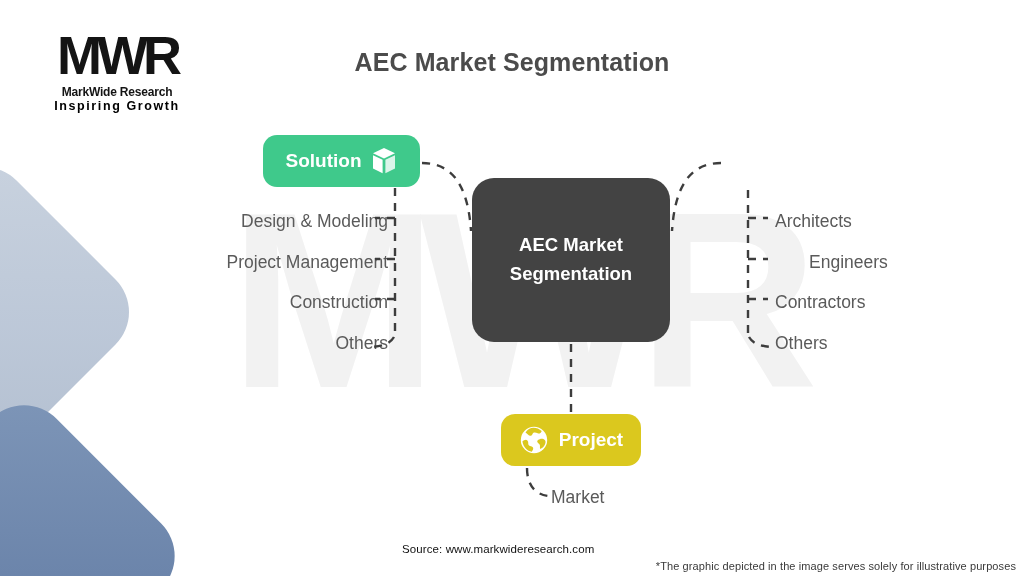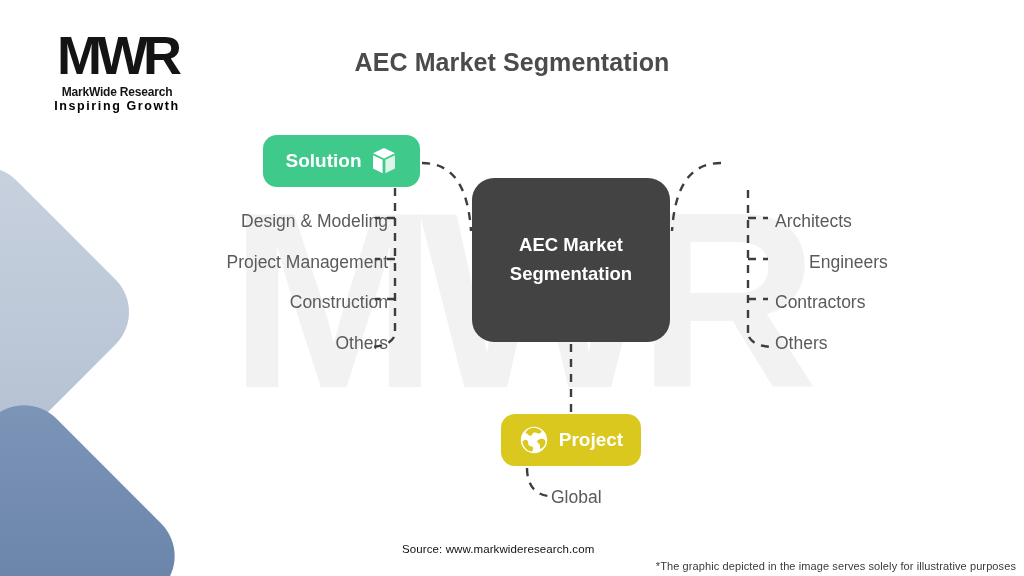--- a/index.html
+++ b/index.html
@@ -203,18 +203,18 @@
   <div class="leaf leaf-left" id="leaf-l0">Design &amp; Modeling</div>
   <div class="leaf leaf-left" id="leaf-l1">Project Management</div>
   <div class="leaf leaf-left" id="leaf-l2">Construction</div>
   <div class="leaf leaf-left" id="leaf-l3">Others</div>
 
   <div class="leaf leaf-right" id="leaf-r0">Architects</div>
   <div class="leaf leaf-right" id="leaf-r1">Engineers</div>
   <div class="leaf leaf-right" id="leaf-r2">Contractors</div>
   <div class="leaf leaf-right" id="leaf-r3">Others</div>
 
-  <div class="leaf leaf-right" id="leaf-b0">Global</div>
+  <div class="leaf leaf-right" id="leaf-b0">Market</div>
 
   <div id="source">Source: www.markwideresearch.com</div>
   <div id="disclaimer">*The graphic depicted in the image serves solely for illustrative purposes</div>
 
 </div>
 
 </body></html>

